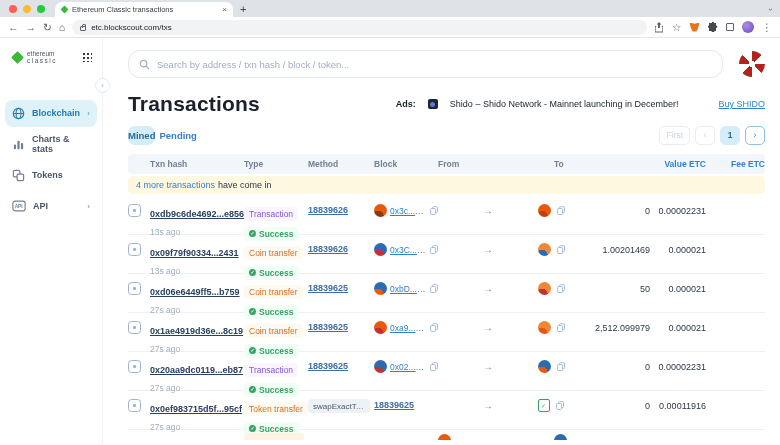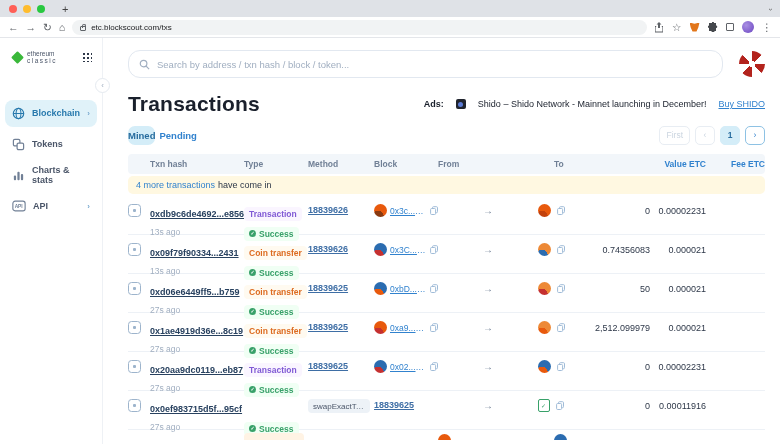--- a/index.html
+++ b/index.html
@@ -54,21 +54,21 @@
       radial-gradient(circle, #fff 0 3px, rgba(255,255,255,0) 3px),
       repeating-conic-gradient(#b3231d 0 45deg, #fff 45deg 90deg);
       flex:0 0 auto; }
 
   .title-row { margin-top:14px; display:flex; align-items:center; justify-content:space-between; }
   .page-title { font-size:21px; font-weight:bold; color:#1a202c; letter-spacing:.2px; }
   .ads { display:flex; align-items:center; gap:12px; font-size:9px; color:#1a202c; white-space:nowrap; }
   .ads-label { font-weight:bold; }
   .ad-icon { width:10px; height:10px; border-radius:2px; background:#20242e; position:relative; flex:0 0 auto; }
   .ad-icon:after { content:""; position:absolute; inset:2.5px; border-radius:50%; background:#5b7bd5; }
-  .ads-link { color:#3182ce; }
+  .ads-link { color:#3182ce;margin-left:28px; }
 
   .tabs-row { margin-top:8px; display:flex; align-items:center; justify-content:space-between; height:22px; }
   .tabset { display:flex; align-items:center; gap:4px; }
   .tab-pill { font-size:9.5px; font-weight:bold; padding:4px 0; border-radius:7px; color:#3182ce; }
   .tab-pill.active { background:#d4edf8; color:#276c9e; }
   .pager { display:flex; align-items:center; gap:5px; }
   .pg-btn { min-width:20px; height:19px; border:1px solid #e8edf3; border-radius:5px; display:flex; align-items:center; justify-content:center; font-size:8.5px; color:#cbd5e0; padding:0 6px; background:#fff; }
   .pg-btn.current { background:#d4edf8; border-color:#d4edf8; color:#276c9e; font-weight:bold; }
   .pg-btn.next { border-color:#8ec2e4; color:#3182ce; }
 
@@ -79,21 +79,21 @@
   .th { font-size:8.5px; font-weight:bold; color:#718096; }
   .th.sortable { color:#3182ce; }
   .t-right { text-align:right; }
   .banner { margin:2px 0; height:18px; background:#fff8e1; border-radius:5px; display:flex; align-items:center; padding-left:8px; font-size:9px; color:#2d3748; gap:3px; }
   .banner a, .link { color:#3182ce; text-decoration:none; }
   .trow { height:39px; border-bottom:1px solid #edf1f6; padding-top:7px; }
   .tx-icon { width:13px; height:13px; border:1.3px solid #9db4cc; border-radius:3.5px; position:relative; margin-top:1px; }
   .tx-icon:after { content:""; position:absolute; left:4px; top:4px; width:3px; height:3px; background:#9db4cc; border-radius:1px; }
   .hash { font-size:9px; font-weight:bold; color:#28415f; white-space:nowrap; }
   .age { font-size:8.5px; color:#a0aec0; margin-top:6px; }
-  .type-pill { display:inline-block; font-size:8.5px; font-weight:bold; padding:2px 5px; border-radius:4px; }
+  .type-pill { display:inline-block; font-size:8.5px; font-weight:normal; padding:2px 5px; border-radius:4px; }
   .status { display:inline-flex; align-items:center; gap:3px; background:#f0fff4; border-radius:4px; padding:2px 5px; margin-top:3px; font-size:8.5px; font-weight:bold; color:#38a169; }
   .st-dot { width:7px; height:7px; border-radius:50%; background:#38a169; color:#fff; font-size:5px; display:inline-flex; align-items:center; justify-content:center; line-height:1; }
   .method-pill { display:inline-block; max-width:62px; overflow:hidden; text-overflow:ellipsis; white-space:nowrap; font-size:8px; color:#4a5568; background:#edf2f7; border-radius:4px; padding:2.5px 5px; margin-top:1px; }
   .method-pill:empty { display:none; }
   .block-link { font-size:9px; font-weight:bold; color:#3e6ea5; padding-top:2px; }
   .addr { display:flex; align-items:center; gap:3px; padding-top:1px; }
   .avtr { width:13px; height:13px; border-radius:50%; flex:0 0 auto; }
   .addr-link { font-size:8.5px; color:#3182ce; white-space:nowrap; overflow:hidden; text-overflow:ellipsis; max-width:52px; }
   .copy-ic { flex:0 0 auto; }
   .arrow-cell { font-size:10px; color:#718096; padding-top:2px; text-align:center; }
@@ -108,20 +108,25 @@
 <body>
 
 <div class="browser">
 
   <div class="tabstrip">
     <div class="lights">
       <span class="light l-red"></span>
       <span class="light l-yel"></span>
       <span class="light l-grn"></span>
     </div>
+    <div class="tab">
+      <span class="tab-fav"></span>
+      <span class="tab-title">Ethereum Classic transactions</span>
+      <span class="tab-close">×</span>
+    </div>
     <span class="newtab">+</span>
     <span class="strip-chev">›</span>
   </div>
 
   <div class="toolbar">
     <span class="nav-ic">←</span>
     <span class="nav-ic">→</span>
     <span class="nav-ic">↻</span>
     <span class="nav-ic">⌂</span>
     <div class="omnibox">
@@ -159,32 +164,32 @@
           <svg width="13" height="13" viewBox="0 0 14 14">
               <circle cx="7" cy="7" r="5.6" fill="none" stroke="#2779ad" stroke-width="1.3"></circle>
               <ellipse cx="7" cy="7" rx="2.6" ry="5.6" fill="none" stroke="#2779ad" stroke-width="1.1"></ellipse>
               <line x1="1.6" y1="7" x2="12.4" y2="7" stroke="#2779ad" stroke-width="1.1"></line>
             </svg>
           <span>Blockchain</span>
           <span class="chev">›</span>
         </div>
         <div class="nav-item">
           <svg width="13" height="13" viewBox="0 0 14 14">
-              <rect x="1.5" y="1.5" width="7" height="7" rx="1.5" fill="none" stroke="#718096" stroke-width="1.3"></rect>
-              <rect x="5.5" y="5.5" width="7" height="7" rx="1.5" fill="#fff" stroke="#718096" stroke-width="1.3"></rect>
-            </svg>
-          <span>Tokens</span>
-        </div>
-        <div class="nav-item">
-          <svg width="13" height="13" viewBox="0 0 14 14">
               <rect x="2" y="7" width="2.4" height="5" rx="1" fill="#718096"></rect>
               <rect x="5.8" y="3" width="2.4" height="9" rx="1" fill="#718096"></rect>
               <rect x="9.6" y="5.5" width="2.4" height="6.5" rx="1" fill="#718096"></rect>
             </svg>
           <span>Charts &amp; stats</span>
+        </div>
+        <div class="nav-item">
+          <svg width="13" height="13" viewBox="0 0 14 14">
+              <rect x="1.5" y="1.5" width="7" height="7" rx="1.5" fill="none" stroke="#718096" stroke-width="1.3"></rect>
+              <rect x="5.5" y="5.5" width="7" height="7" rx="1.5" fill="#fff" stroke="#718096" stroke-width="1.3"></rect>
+            </svg>
+          <span>Tokens</span>
         </div>
         <div class="nav-item">
           <svg width="14" height="12" viewBox="0 0 16 13">
               <rect x="1" y="1" width="14" height="11" rx="2.5" fill="none" stroke="#718096" stroke-width="1.3"></rect>
               <text x="3" y="9" font-size="5.5" fill="#718096" font-family="sans-serif">API</text>
             </svg>
           <span>API</span>
           <span class="chev">›</span>
         </div>
       </div>
@@ -294,21 +299,21 @@
             </span>
           <span class="arrow-cell">→</span>
           <span class="addr">
               <span class="avtr" style="background: conic-gradient(rgb(237, 137, 54) 0deg, rgb(237, 137, 54) 40%, rgb(43, 108, 176) 40%, rgb(43, 108, 176) 72%, rgb(237, 137, 54) 72%, rgb(237, 137, 54) 100%);"></span>
               <a class="addr-link" href="#">0x57...6b21</a>
               <svg class="copy-ic" width="8" height="9" viewBox="0 0 8 9">
                 <rect x="2.5" y="0.7" width="5" height="6" rx="1" fill="none" stroke="#a0bcd8" stroke-width="1"></rect>
                 <rect x="0.6" y="2.5" width="5" height="6" rx="1" fill="#fff" stroke="#a0bcd8" stroke-width="1"></rect>
               </svg>
             </span>
-          <span class="num t-right">0.74356083</span>
+          <span class="num t-right">1.00201469</span>
           <span class="num t-right">0.000021</span>
         </div>
 
         <div class="grid-row trow">
           <span class="tx-icon"></span>
           <span><a class="hash" href="#">0xd06e6449ff5...b759</a><div class="age">27s ago</div></span>
           <span><span class="type-pill" style="color: rgb(221, 107, 32); background: rgb(255, 250, 240);">Coin transfer</span><br><span class="status">
                 <span class="st-dot">✓</span>
                 <span>Success</span>
               </span></span>
@@ -391,21 +396,21 @@
                 <rect x="0.6" y="2.5" width="5" height="6" rx="1" fill="#fff" stroke="#a0bcd8" stroke-width="1"></rect>
               </svg>
             </span>
           <span class="num t-right">0</span>
           <span class="num t-right">0.00002231</span>
         </div>
 
         <div class="grid-row trow">
           <span class="tx-icon"></span>
           <span><a class="hash" href="#">0x0ef983715d5f...95cf</a><div class="age">27s ago</div></span>
-          <span><br><span class="status">
+          <span><span class="type-pill" style="color: rgb(221, 107, 32); background: rgb(255, 250, 240);">Token transfer</span><br><span class="status">
                 <span class="st-dot">✓</span>
                 <span>Success</span>
               </span></span>
           <span class="method-pill">swapExactTokensF...</span>
           <a class="block-link" href="#">18839625</a>
           <span class="arrow-cell">→</span>
           <span class="addr">
               <span class="contract-ic"></span>
               <a class="addr-link" href="#">Hebeswap...</a>
               <svg class="copy-ic" width="8" height="9" viewBox="0 0 8 9">

